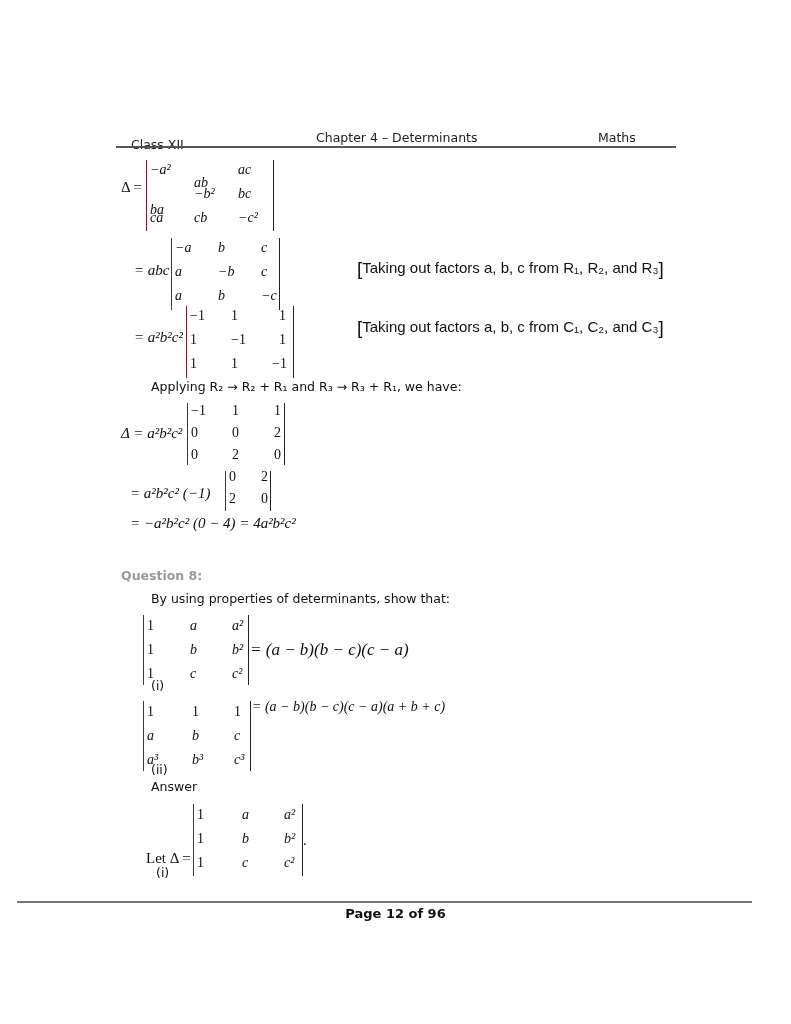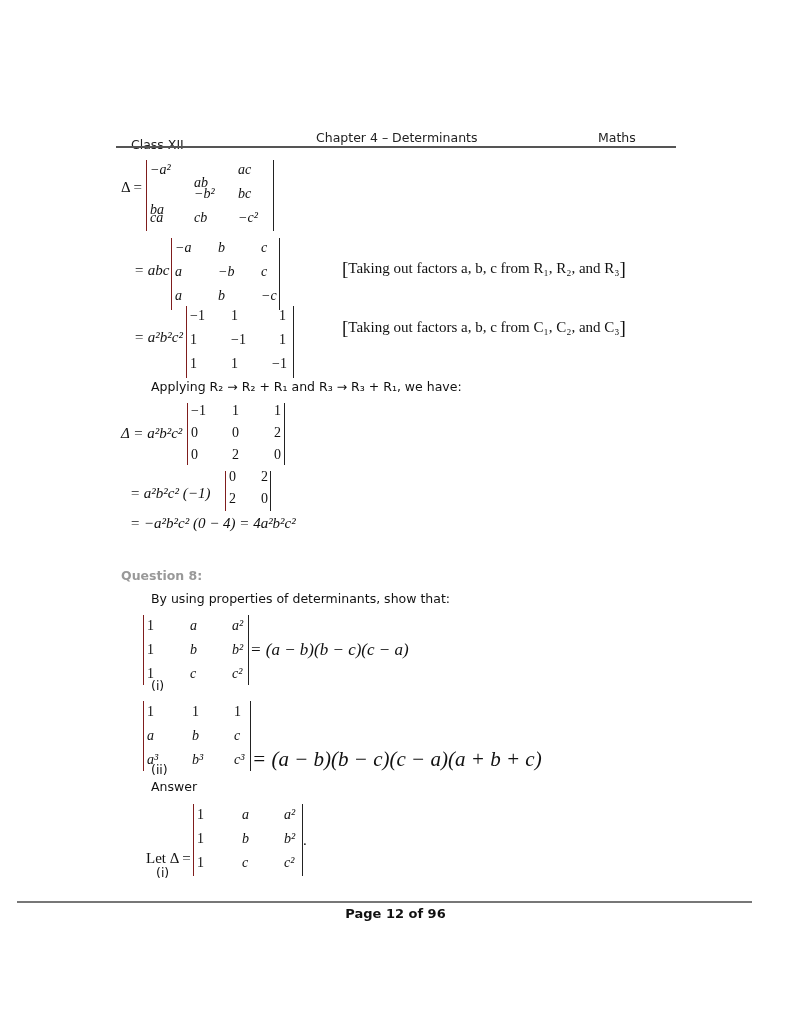--- a/index.html
+++ b/index.html
@@ -8,21 +8,21 @@
   .abs { position:absolute; }
   .hdr { font-size:12.5px; color:#222; top:130px; }
   .hrule { position:absolute; height:2px; background:#555; }
   .serif { font-family:"Liberation Serif", "DejaVu Serif", serif; font-size:15px; color:#111; }
   .it { font-style:italic; }
   .det { position:absolute; border-left:1px solid #7f1d1d; border-right:1px solid #222; }
   .cell { position:absolute; font-family:"Liberation Serif", serif; font-size:14px; font-style:italic; white-space:nowrap; }
   .num { font-style:normal; }
   .body-text { font-size:12.5px; color:#111;margin-left:30px; }
   .qhead { font-size:12.5px; font-weight:bold; color:#999; }
-  .note { font-family:Liberation Serif, serif; font-size:15px; white-space:nowrap; }
+  .note { font-family:Liberation Sans, sans-serif; font-size:15px; white-space:nowrap;margin-left:15px; }
   .big { font-size:19px; vertical-align:-2px; }
   .footer { font-size:13px; font-weight:bold; top:906px; left:0; width:791px; text-align:center; }
 </style>
 </head>
 <body>
 
 <div class="abs hdr" style="left:131px;margin-top:7px;">Class XII</div>
 <div class="abs hdr" style="left:316px;">Chapter 4 – Determinants</div>
 <div class="abs hdr" style="left:598px;">Maths</div>
 <div class="hrule" style="left:116px; top:146px; width:560px;"></div>
@@ -119,21 +119,21 @@
   <span class="cell num" style="left:3px; top:3px;">1</span>
   <span class="cell num" style="left:48px; top:3px;">1</span>
   <span class="cell num" style="left:90px; top:3px;">1</span>
   <span class="cell" style="left:3px; top:27px;">a</span>
   <span class="cell" style="left:48px; top:27px;">b</span>
   <span class="cell" style="left:90px; top:27px;">c</span>
   <span class="cell" style="left:3px; top:51px;">a³</span>
   <span class="cell" style="left:48px; top:51px;">b³</span>
   <span class="cell" style="left:90px; top:51px;">c³</span>
 </div>
-<div class="abs serif it" style="left:252px; top:747px; font-size:21px;">= (a − b)(b − c)(c − a)(a + b + c)</div>
+<div class="abs serif it" style="left:252px; top:699px; font-size:14px;">= (a − b)(b − c)(c − a)(a + b + c)</div>
 
 <div class="abs body-text" style="left:121px; top:779px;">Answer</div>
 <div class="abs body-text" style="left:126px; top:865px;">(i)</div>
 <div class="abs serif" style="left:146px; top:850px;">Let Δ =</div>
 <div class="det" style="left:193px; top:804px; width:108px; height:72px;">
   <span class="cell num" style="left:3px; top:3px;">1</span>
   <span class="cell" style="left:48px; top:3px;">a</span>
   <span class="cell" style="left:90px; top:3px;">a²</span>
   <span class="cell num" style="left:3px; top:27px;">1</span>
   <span class="cell" style="left:48px; top:27px;">b</span>

